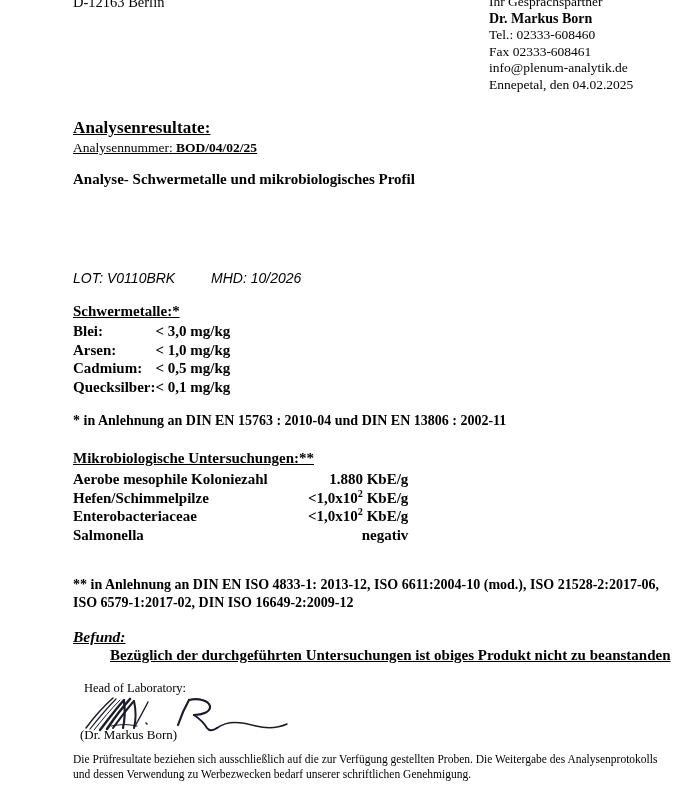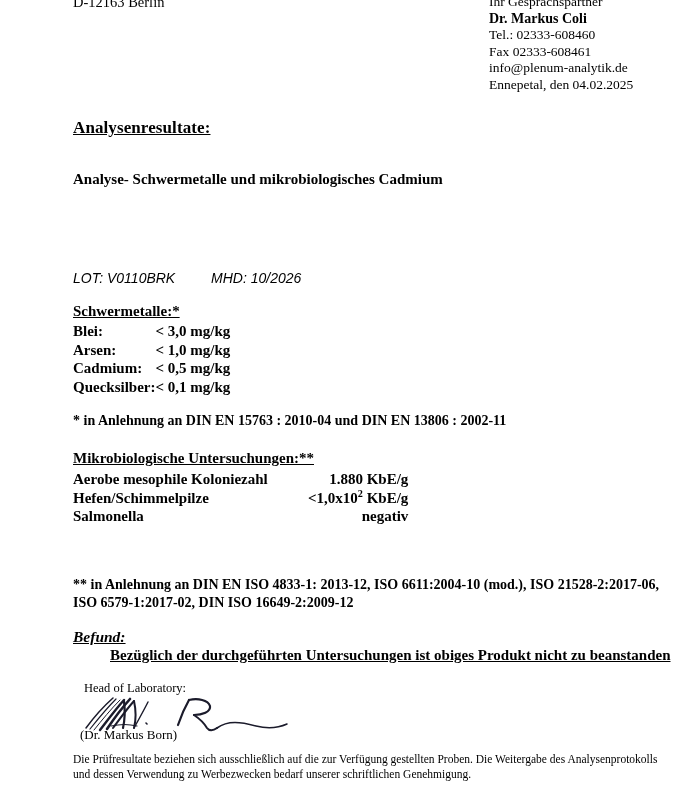--- a/index.html
+++ b/index.html
@@ -209,32 +209,36 @@
 </head>
 <body>
 
 <div class="page">
 
   <div class="letterhead">
     <div class="addr-left">D-12163 Berlin</div>
 
     <div class="contact-block">
       <div class="lbl">Ihr Gesprächspartner</div>
-      <div class="name">Dr. Markus Coli</div>
+      <div class="name">Dr. Markus Born</div>
       <div class="lbl">Tel.: 02333-608460</div>
       <div class="lbl">Fax   02333-608461</div>
       <div class="lbl">info@plenum-analytik.de</div>
       <div class="lbl">Ennepetal, den 04.02.2025</div>
     </div>
   </div>
 
   <div class="section h-results">Analysenresultate:</div>
 
-
-  <div class="section h-analysis">Analyse- Schwermetalle und mikrobiologisches Cadmium</div>
+  <div class="section analysis-no">
+    <span>Analysennummer:</span>
+    <b>BOD/04/02/25</b>
+  </div>
+
+  <div class="section h-analysis">Analyse- Schwermetalle und mikrobiologisches Profil</div>
 
 
   <div class="section lot-line">
     <span>LOT: V0110BRK</span>
     <span class="mhd">MHD: 10/2026</span>
   </div>
 
   <div class="section h-metals">Schwermetalle:*</div>
 
   <table class="res metals-table">
@@ -263,20 +267,24 @@
   <div class="section h-micro">Mikrobiologische Untersuchungen:**</div>
 
   <table class="res micro-table">
     <tbody>
       <tr>
         <td class="k">Aerobe mesophile Koloniezahl</td>
         <td class="v">1.880 KbE/g</td>
       </tr>
       <tr>
         <td class="k">Hefen/Schimmelpilze</td>
+        <td class="v"><span>&lt;1,0x10</span><sup>2</sup><span> KbE/g</span></td>
+      </tr>
+      <tr>
+        <td class="k">Enterobacteriaceae</td>
         <td class="v"><span>&lt;1,0x10</span><sup>2</sup><span> KbE/g</span></td>
       </tr>
       <tr>
         <td class="k">Salmonella</td>
         <td class="v">negativ</td>
       </tr>
     </tbody>
   </table>
 
   <div class="section note2">** in Anlehnung an DIN EN ISO 4833-1: 2013-12, ISO 6611:2004-10 (mod.), ISO 21528-2:2017-06, ISO 6579-1:2017-02, DIN ISO 16649-2:2009-12</div>

